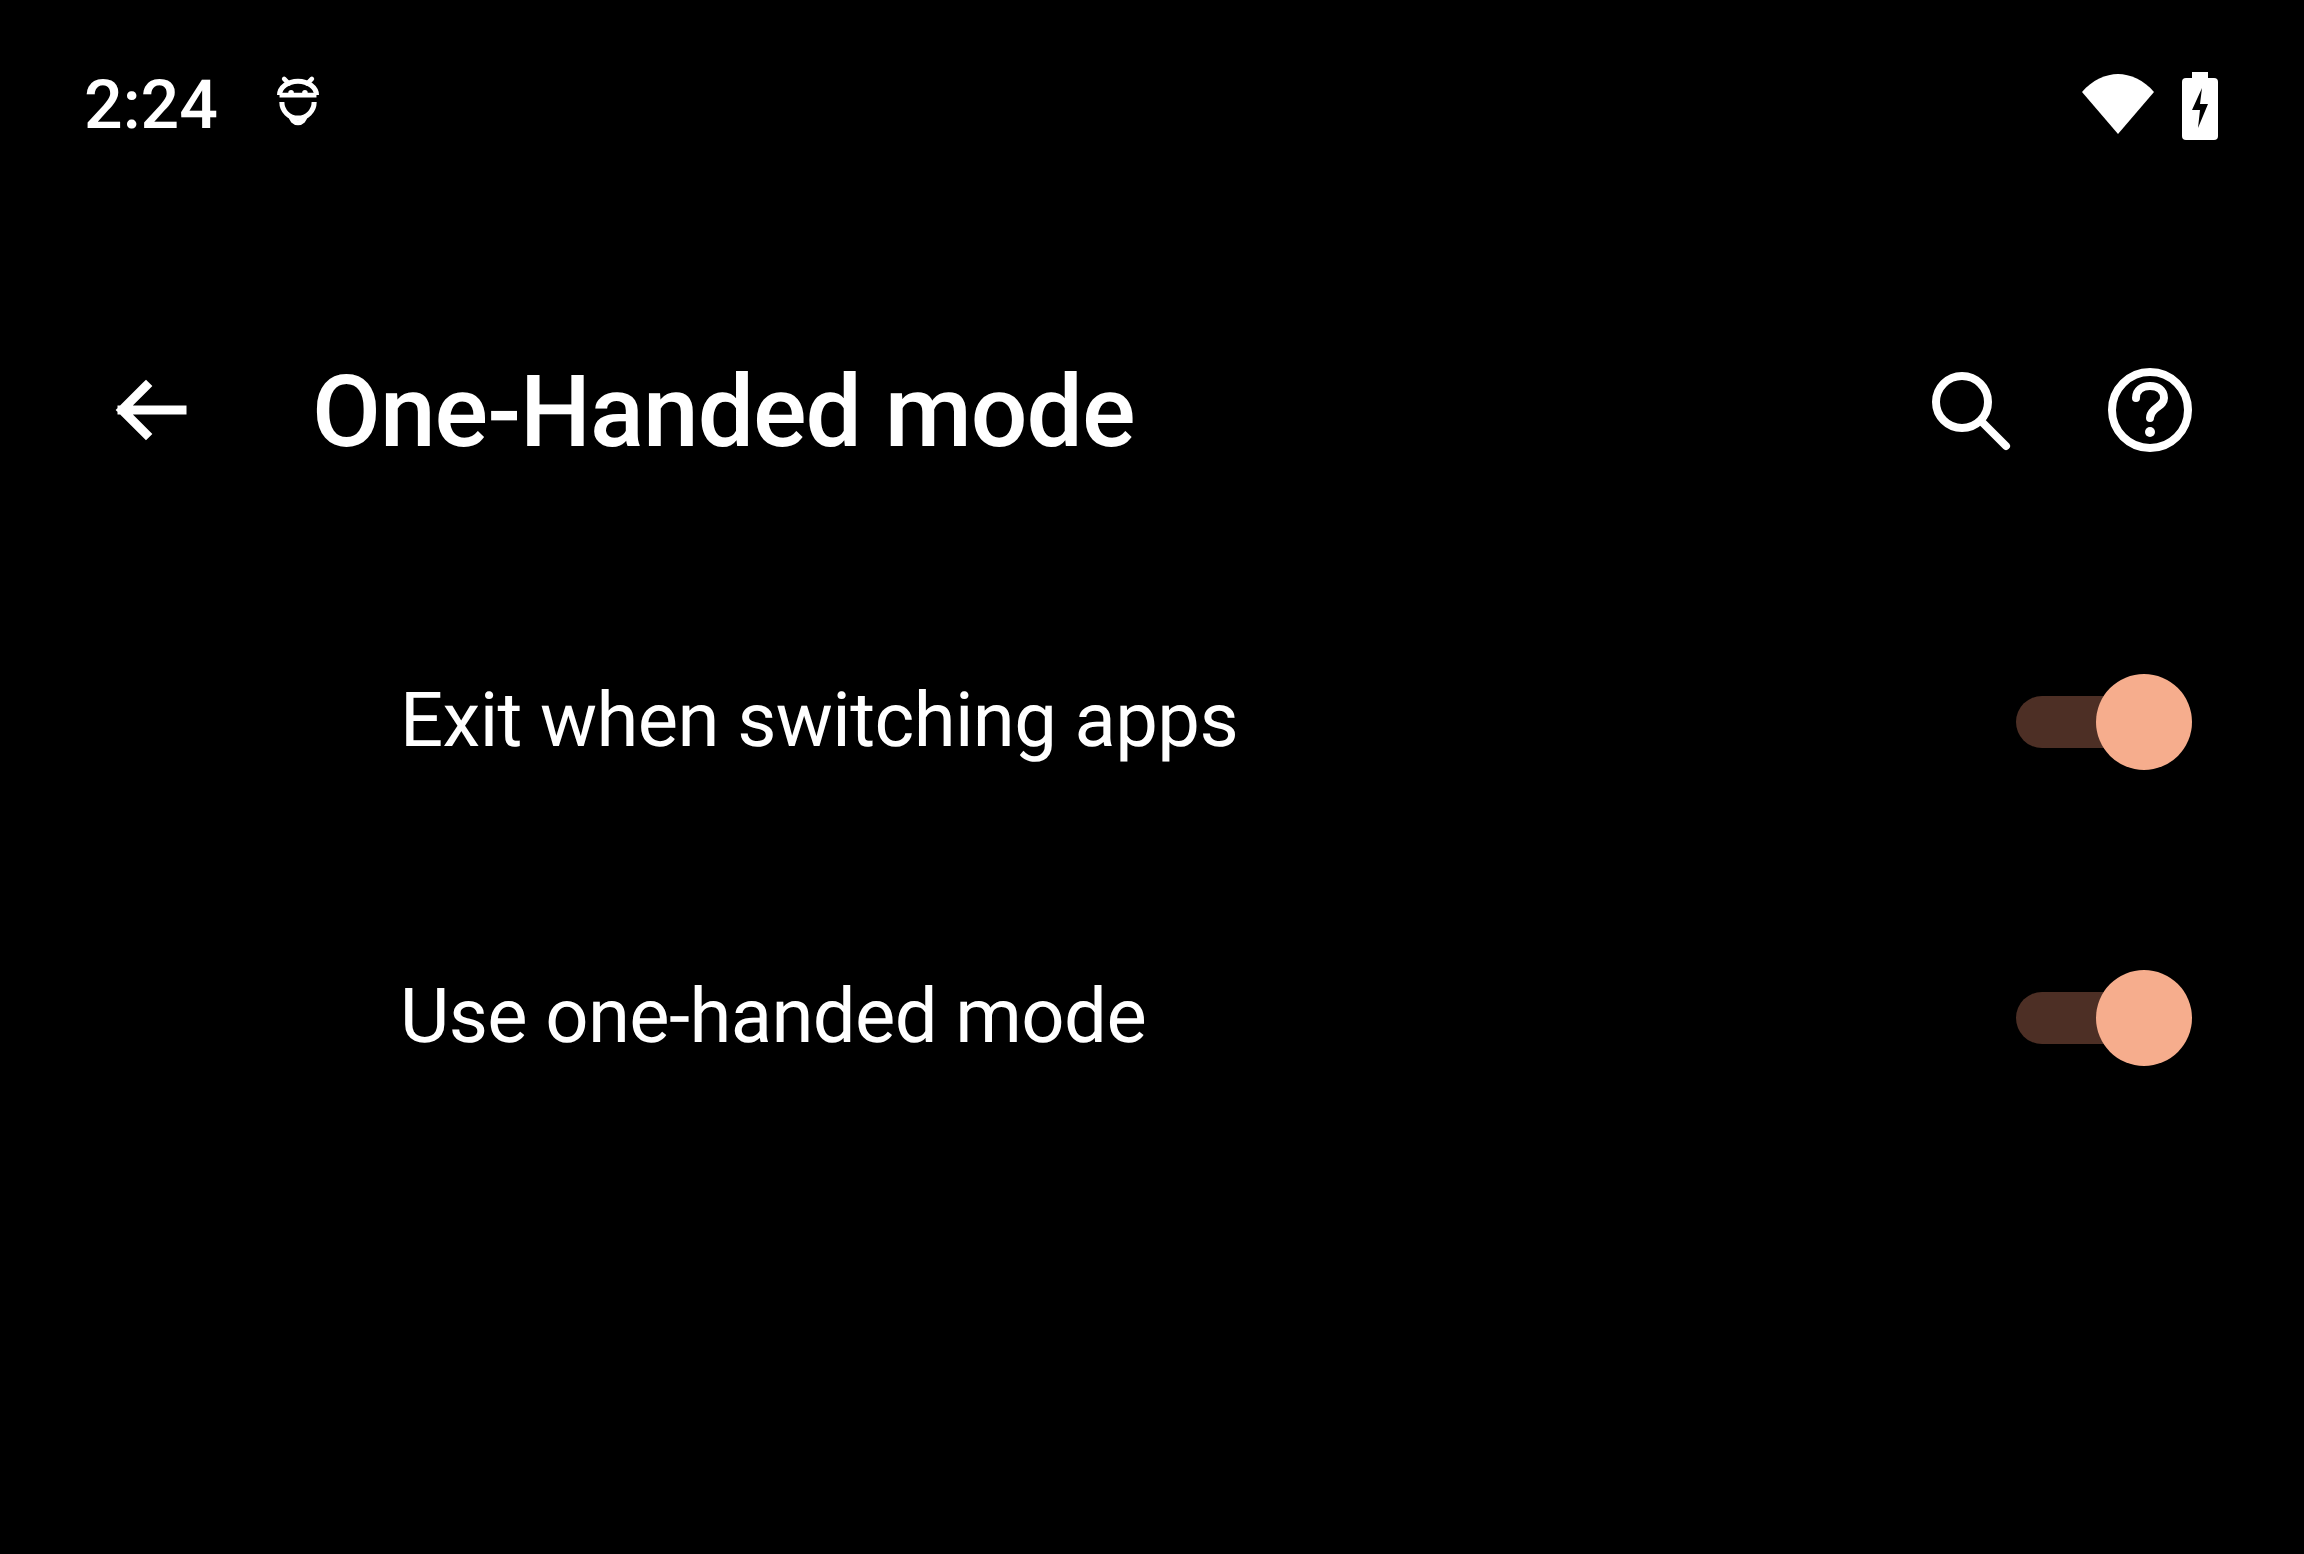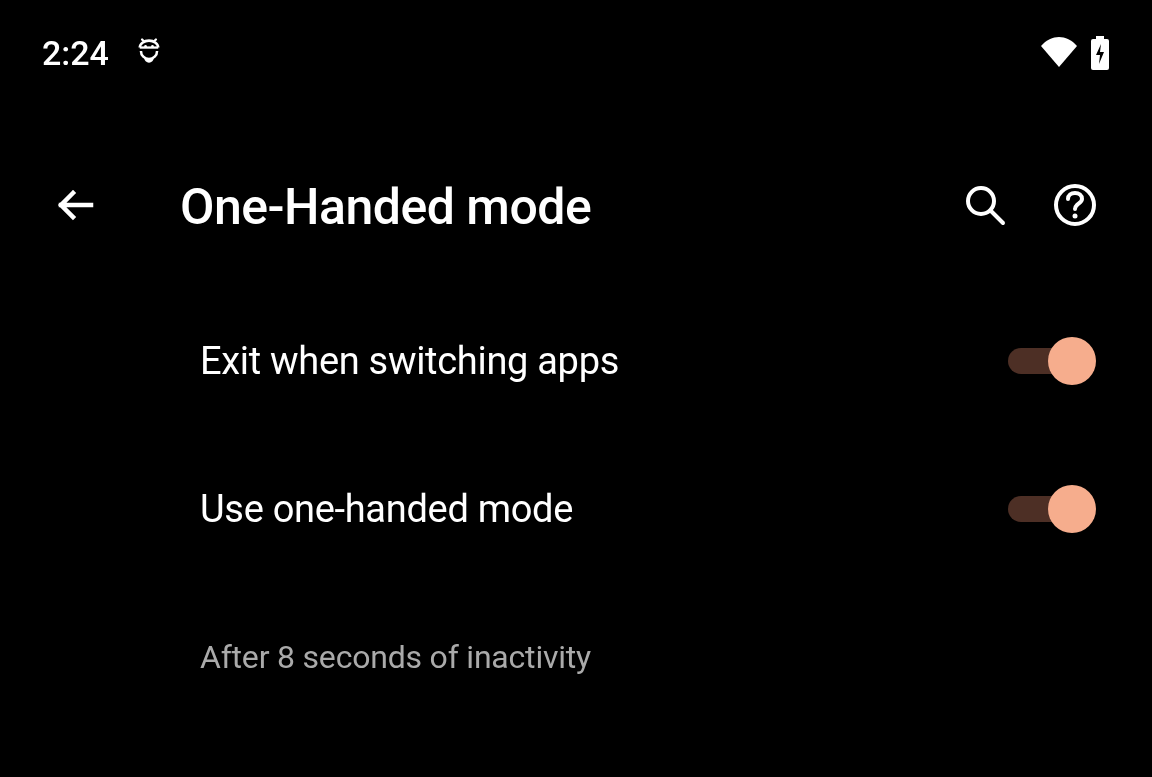--- a/index.html
+++ b/index.html
@@ -39,21 +39,21 @@
       gap: 10px;
     }
     .wifi-icon svg, .battery-icon svg {
       display: block;
     }
     .app-header {
       display: flex;
       align-items: center;
       padding: 0 48px;
       margin-top: 100px;
-      gap: 76px;
+      gap: 52px;
     }
     .back-button {
       width: 56px;
       height: 56px;
       display: flex;
       align-items: center;
       justify-content: center;
       cursor: pointer;
     }
     .header-title {
@@ -214,16 +214,15 @@
       <span class="setting-title">Use one-handed mode</span>
     </div>
     <div class="toggle">
       <div class="toggle-track"></div>
       <div class="toggle-thumb"></div>
     </div>
   </div>
 
   <div class="setting-row">
     <div class="setting-text">
-      <span class="setting-subtitle">After 8 seconds of inactivity</span>
     </div>
   </div>
 </div>
 
 </body></html>

